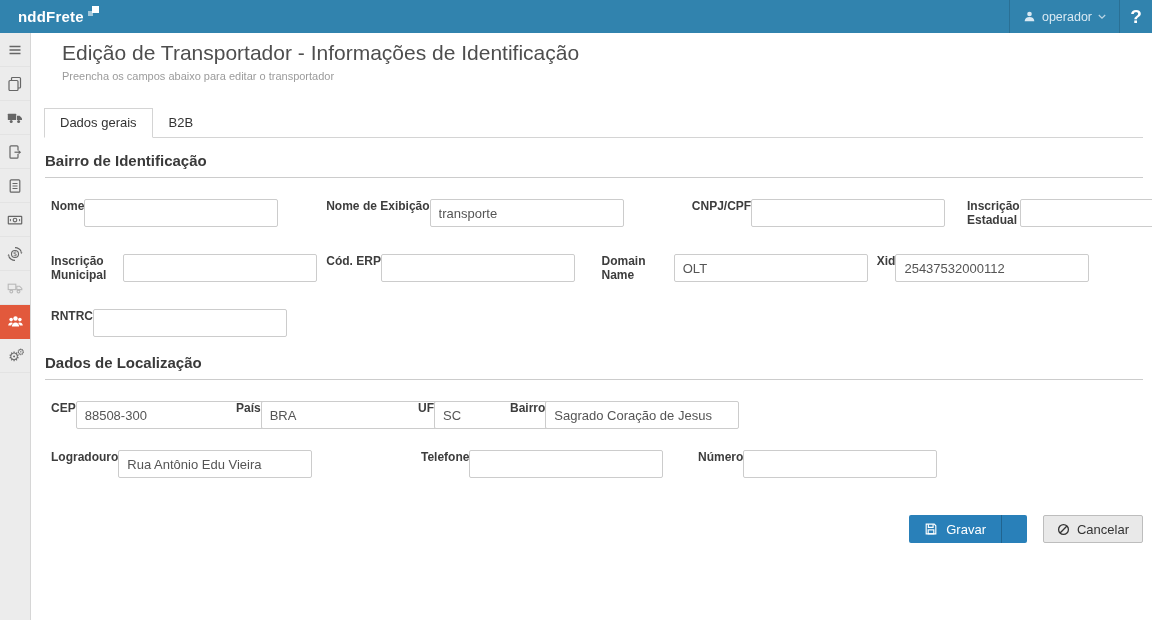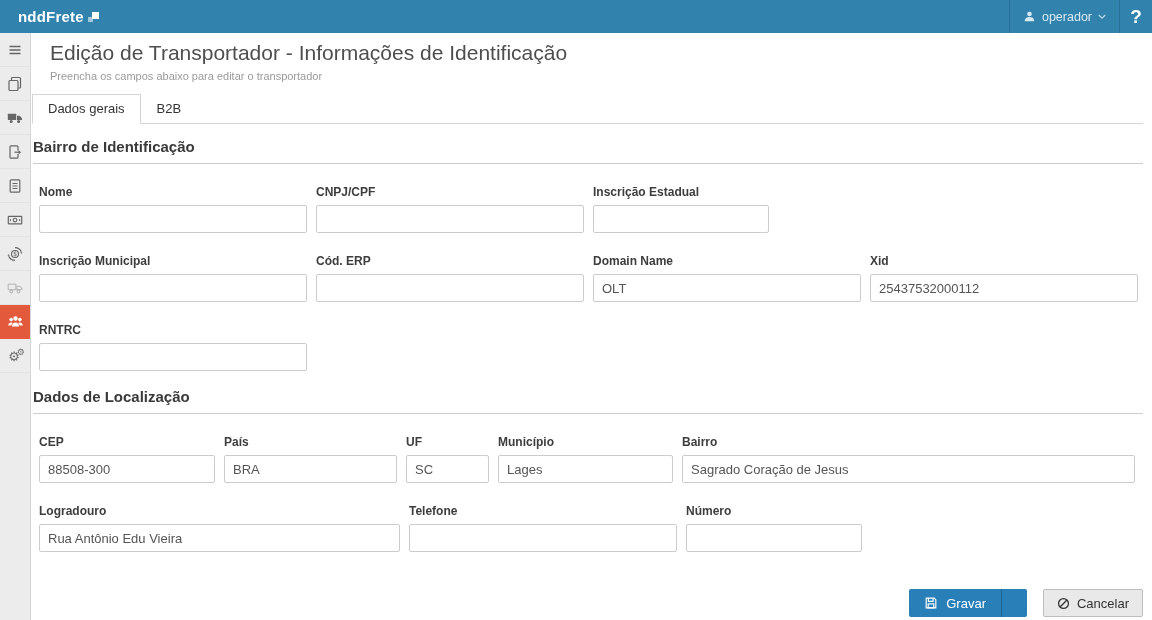--- a/index.html
+++ b/index.html
@@ -2,21 +2,21 @@
 <html><head>
 <meta charset="utf-8">
 <style>
   * { margin:0; padding:0; box-sizing:border-box; }
   html,body { width:1152px; height:620px; overflow:hidden; background:#fff;
               font-family:"Liberation Sans", sans-serif; }
 
   
   .topbar { position:absolute; top:0; left:0; width:1152px; height:33px;
             background:#3183ae; display:flex; align-items:center; justify-content:space-between; z-index:5; }
-  .brand { display:flex; align-items:flex-end; margin-left:18px; color:#fff;
+  .brand { display:flex; align-items:center; margin-left:18px; color:#fff;
            font-size:15px; font-weight:700; letter-spacing:.2px; }
   .logo-mark { position:relative; width:13px; height:13px; margin-left:2px; margin-top:-8px; }
   .logo-mark .sq1 { position:absolute; top:0; right:0; width:7px; height:7px; background:#fff; }
   .logo-mark .sq2 { position:absolute; top:5px; right:6px; width:5px; height:5px; background:rgba(255,255,255,.55); }
   .topbar-right { display:flex; align-items:stretch; height:100%; }
   .user-menu { display:flex; align-items:center; gap:6px; padding:1px 13px;
                border-left:1px solid rgba(0,0,0,.14); color:#d9e9f3; font-size:12.5px; cursor:pointer; }
   .chev { width:8px; height:8px; }
   .help-btn { width:33px; display:flex; align-items:center; justify-content:center;
               border-left:1px solid rgba(0,0,0,.14); color:#fff; font-size:19px; font-weight:700; cursor:pointer; }
@@ -26,34 +26,34 @@
              background:#ececec; border-right:1px solid #d6d6d6; }
   .side-item { height:34px; display:flex; align-items:center; justify-content:center;
                border-bottom:1px solid #e3e3e3; cursor:pointer; }
   .side-item.active { background:#e2593c; border-bottom-color:#e2593c; }
   .side-item svg { display:block; }
   .gears { font-size:13px; color:#6e6e6e; line-height:1; letter-spacing:-3px; }
   .gears .g2 { font-size:9px; vertical-align:6px; }
 
   
   .main { position:absolute; top:33px; left:32px; width:1120px; bottom:0;
-          background:#fff; padding:8px 9px 0 0; }
+          background:#fff; padding:8px 9px 0 12px; }
   .page-header { padding-left:18px; }
   .page-title { font-size:21px; font-weight:400; color:#4e4e4e; }
   .page-subtitle { font-size:11px; color:#9b9b9b; margin-top:5px; }
 
-  .tabs { display:flex; margin-top:12px; border-bottom:1px solid #d4d4d4; }
+  .tabs { display:flex; margin-top:26px; border-bottom:1px solid #d4d4d4; }
   .tab { padding:6px 15px 7px; font-size:13px; color:#333; cursor:pointer;
          border:1px solid transparent; margin-bottom:-1px; }
   .tab.active { background:#fff; border-color:#d4d4d4; border-bottom-color:#fff; }
 
   .section-title { margin:14px 0 0 1px; font-size:15px; font-weight:700; color:#3a3a3a;
                    padding-bottom:8px; border-bottom:1px solid #ccc; }
   .row { display:flex; gap:9px; margin-top:21px; padding-left:7px; }
-  .field { display:flex; flex-direction:column; }
+  .field { display:flex; flex-direction:row; }
   .field label { font-size:12px; font-weight:700; color:#3d3d3d; margin-bottom:6px; }
   .field input { height:28px; border:1px solid #ccc; border-radius:2px; padding:0 8px;
                  font-size:13px; color:#555; font-family:"Liberation Sans", sans-serif; outline:none; }
   .f268{width:268px} .f359{width:359px} .f176{width:176px} .f173{width:173px}
   .f83{width:83px} .f175{width:175px} .f453{width:453px} .f361{width:361px}
   .sect2 { margin-top:17px; }
 
   .actions { display:flex; justify-content:flex-end; gap:16px; margin-top:37px; }
   .btn-save { display:flex; align-items:stretch; background:#2980b9; border-radius:2px;
               color:#fff; height:28px; cursor:pointer; }
@@ -181,20 +181,24 @@
   </div>
 
   <section>
     <h2 class="section-title">Bairro de Identificação</h2>
 
     <div class="row">
       <div class="field f268">
         <label>Nome</label>
         <input type="text" value="" style="">
       </div>
+      <div class="field f359">
+        <label>Nome de Exibição</label>
+        <input type="text" value="transporte" style="">
+      </div>
       <div class="field f268">
         <label>CNPJ/CPF</label>
         <input type="text" value="" style="">
       </div>
       <div class="field f176">
         <label>Inscrição Estadual</label>
         <input type="text" value="" style="">
       </div>
     </div>
 
@@ -233,24 +237,20 @@
         <label>CEP</label>
         <input type="text" value="88508-300" style="">
       </div>
       <div class="field f173">
         <label>País</label>
         <input type="text" value="BRA" style="">
       </div>
       <div class="field f83">
         <label>UF</label>
         <input type="text" value="SC" style="">
-      </div>
-      <div class="field f175">
-        <label>Município</label>
-        <input type="text" value="Lages" style="">
       </div>
       <div class="field f453">
         <label>Bairro</label>
         <input type="text" value="Sagrado Coração de Jesus" style="">
       </div>
     </div>
 
     <div class="row">
       <div class="field f361">
         <label>Logradouro</label>

